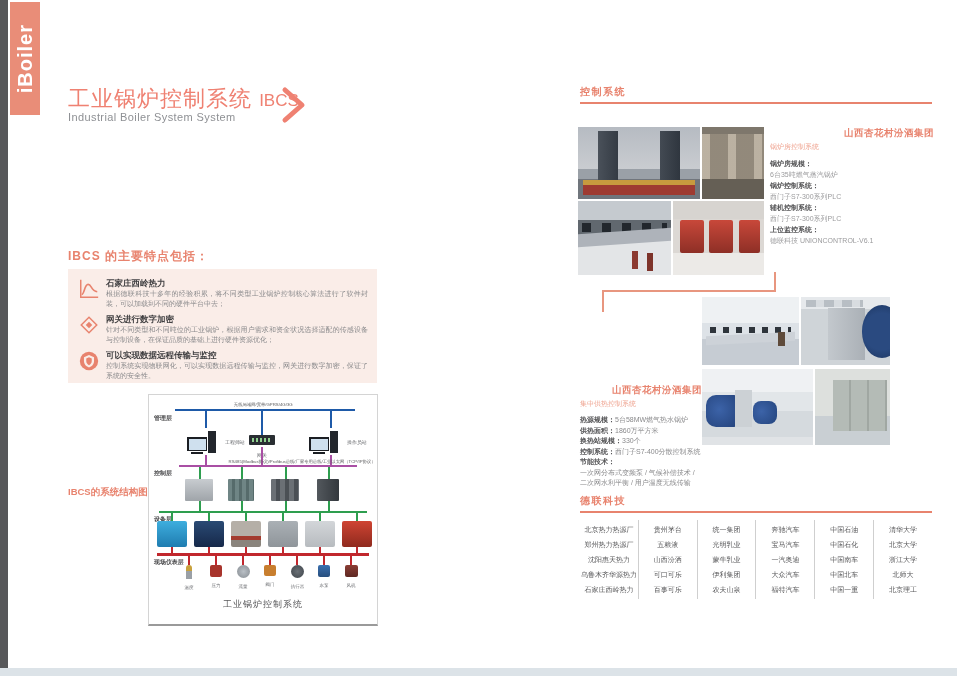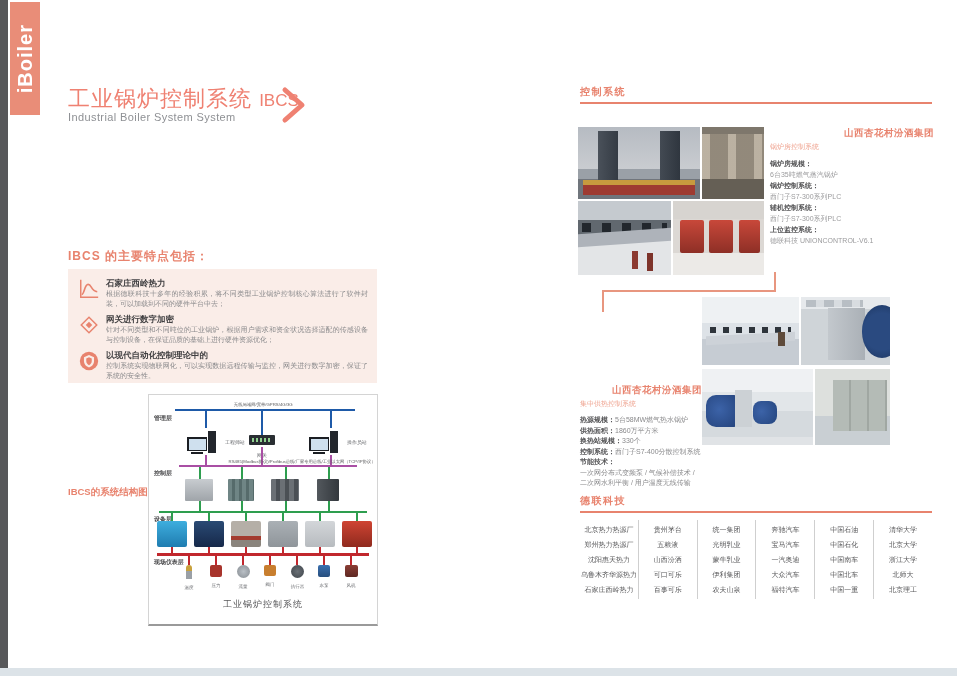--- a/index.html
+++ b/index.html
@@ -193,21 +193,21 @@
       <div class="feat-desc">针对不同类型和不同吨位的工业锅炉，根据用户需求和资金状况选择适配的传感设备与控制设备，在保证品质的基础上进行硬件资源优化；</div>
     </div>
     <div class="feat-item" style="top:81px;height:32px">
       <div class="feat-icon">
         <svg width="22" height="22" viewBox="0 0 24 24">
           <circle cx="12" cy="12" r="10" fill="#e8836e"></circle>
           <path d="M12 5.5 L17.5 7.8 V12 C17.5 15.8 14.8 18 12 19 C9.2 18 6.5 15.8 6.5 12 V7.8 Z" fill="#faede8"></path>
           <path d="M12 8 L15 9.2 V12 C15 14.3 13.6 15.7 12 16.5 C10.4 15.7 9 14.3 9 12 V9.2 Z" fill="#e8836e"></path>
         </svg>
       </div>
-      <div class="feat-title">以现代自动化控制理论中的</div>
+      <div class="feat-title">可以实现数据远程传输与监控</div>
       <div class="feat-desc">控制系统实现物联网化，可以实现数据远程传输与监控，网关进行数字加密，保证了系统的安全性。</div>
     </div>
   </div>
 
   <div class="diag-label">IBCS的系统结构图：</div>
   <div class="diagram">
     <div class="bus-label" style="top:2px"><span>无线局域网/宽带/GPRS/4G/3G</span></div>
     <div class="bus" style="top:14px;left:26px;width:180px;background:#1e5aa8"></div>
     <div class="vline" style="left:56px;top:16px;height:17px;background:#1e5aa8"></div>
     <div class="vline" style="left:112px;top:16px;height:24px;background:#1e5aa8"></div>

